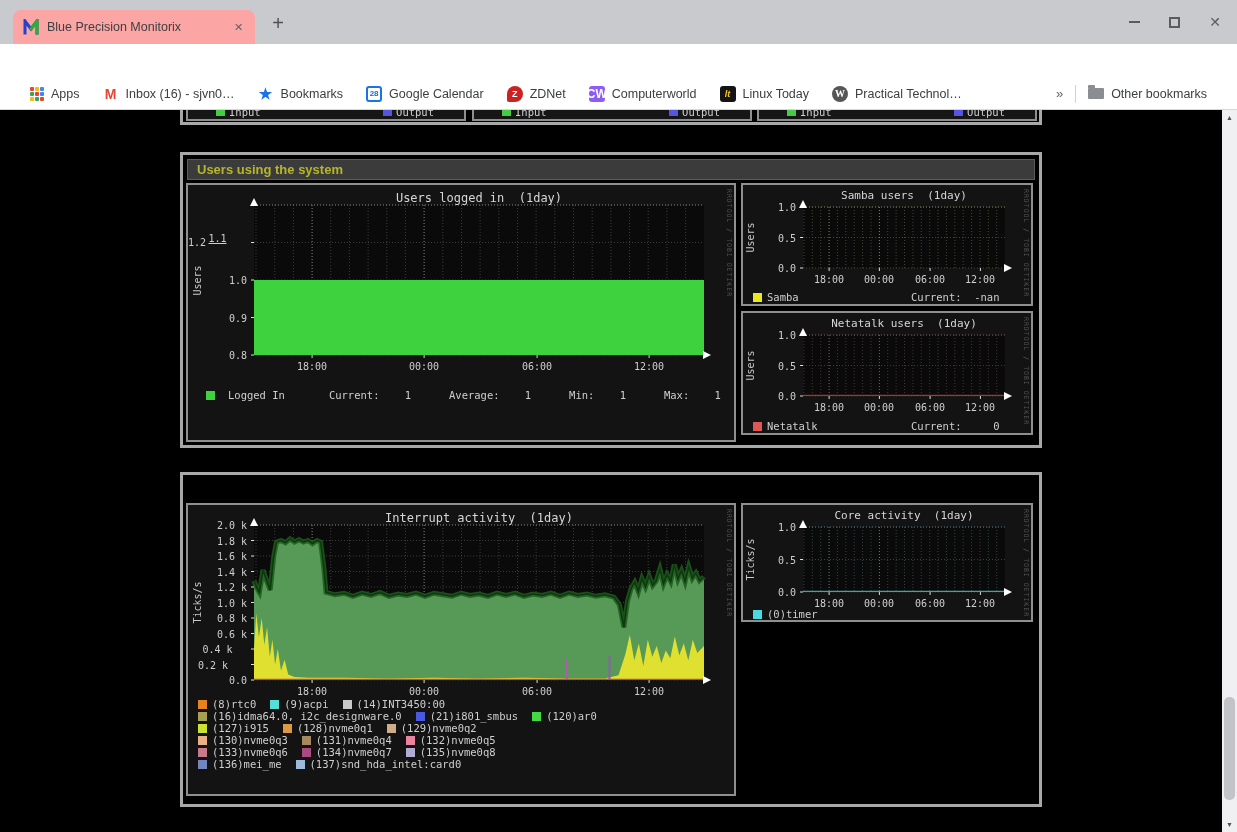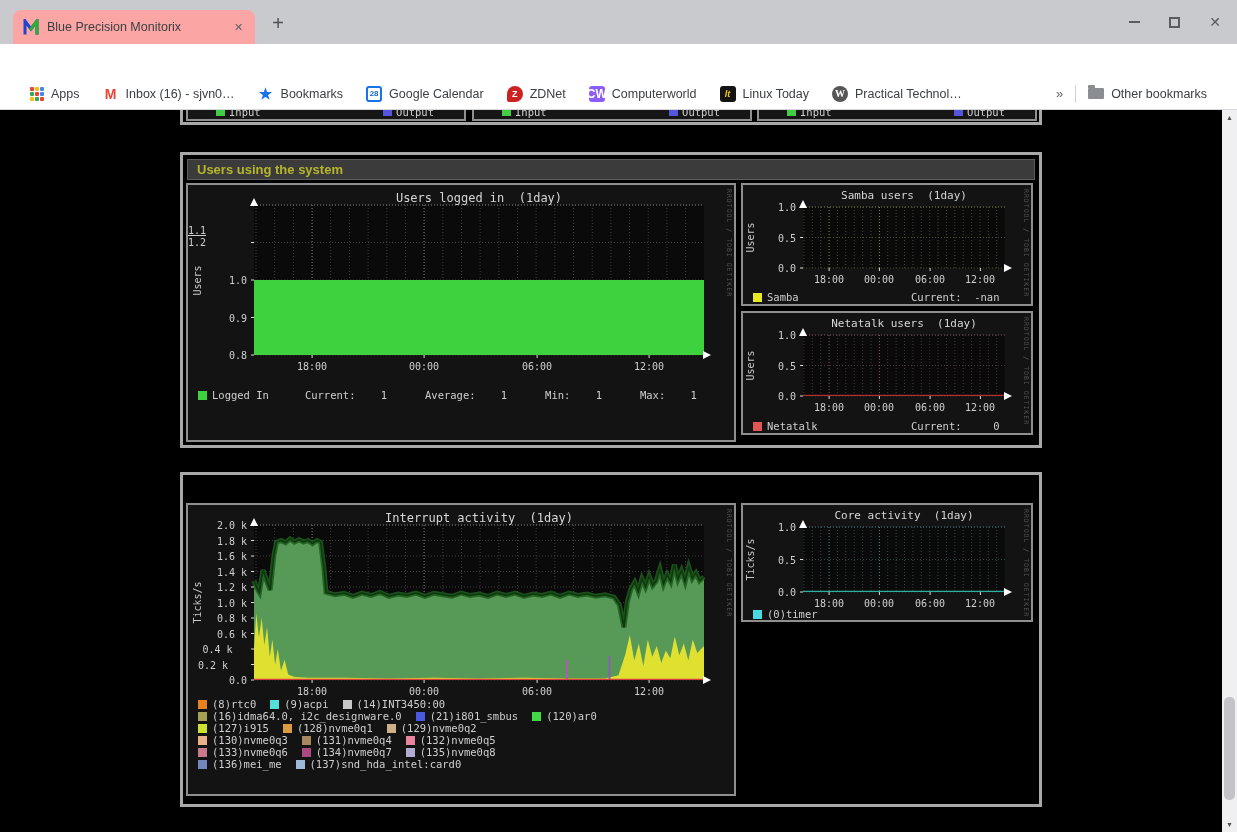--- a/index.html
+++ b/index.html
@@ -328,31 +328,31 @@
               <line x1="395.1" y1="150" x2="395.1" y2="153" stroke="#ddd" stroke-width="1"></line>
               <line x1="-3" y1="0.0" x2="0" y2="0.0" stroke="#ddd" stroke-width="1"></line>
               <line x1="-3" y1="37.5" x2="0" y2="37.5" stroke="#ddd" stroke-width="1"></line>
               <line x1="-3" y1="75.0" x2="0" y2="75.0" stroke="#ddd" stroke-width="1"></line>
               <line x1="-3" y1="112.5" x2="0" y2="112.5" stroke="#ddd" stroke-width="1"></line>
               <line x1="-3" y1="150.0" x2="0" y2="150.0" stroke="#ddd" stroke-width="1"></line>
               <polygon points="-4,1 4,1 0,-7" fill="#fff"></polygon>
               <polygon points="449,146 449,154 457,150" fill="#fff"></polygon>
             </svg>
             <div class="ytick" style="left: 0px; width: 59px; top: 15px; text-align: left; margin-top: 37px;">1.2</div>
-            <div class="ytick" style="left: 0px; width: 59px; top: 40px; text-align: left; text-decoration: underline;">1.1</div>
+            <div class="ytick" style="left: 0px; width: 59px; top: 48px; text-align: center; text-decoration: underline;">1.1</div>
             <div class="ytick" style="left: 0px; width: 59px; top: 90px; text-align: right;">1.0</div>
             <div class="ytick" style="left: 0px; width: 59px; top: 128px; text-align: right;">0.9</div>
             <div class="ytick" style="left: 0px; width: 59px; top: 165px; text-align: right;">0.8</div>
             <div class="xtick" style="left: 99px; width: 50px; top: 176px; text-align: center;">18:00</div>
             <div class="xtick" style="left: 211px; width: 50px; top: 176px; text-align: center;">00:00</div>
             <div class="xtick" style="left: 324px; width: 50px; top: 176px; text-align: center;">06:00</div>
             <div class="xtick" style="left: 436px; width: 50px; top: 176px; text-align: center;">12:00</div>
           </div>
         <div class="rrdsig">RRDTOOL / TOBI OETIKER</div>
-        <div class="legend" style="left:10px; top:204px;">
+        <div class="legend" style="left:18px; top:204px;gap:8px;">
           <span class="sw" style="background: rgb(63, 210, 63);"></span>
           <span>Logged In</span>
           <span style="margin-left:36px;">Current:    1      Average:    1      Min:    1      Max:    1</span>
         </div>
       </div>
 
       <div class="gpanel" style="left:558px; top:28px; width:292px; height:123px;">
         <div class="gtitle small" style="left:56px; top:4px; width:210px;">Samba users  (1day)</div>
         <div class="gylabel" style="left:0px; top:22px; height:61px;">
             <span>Users</span>

